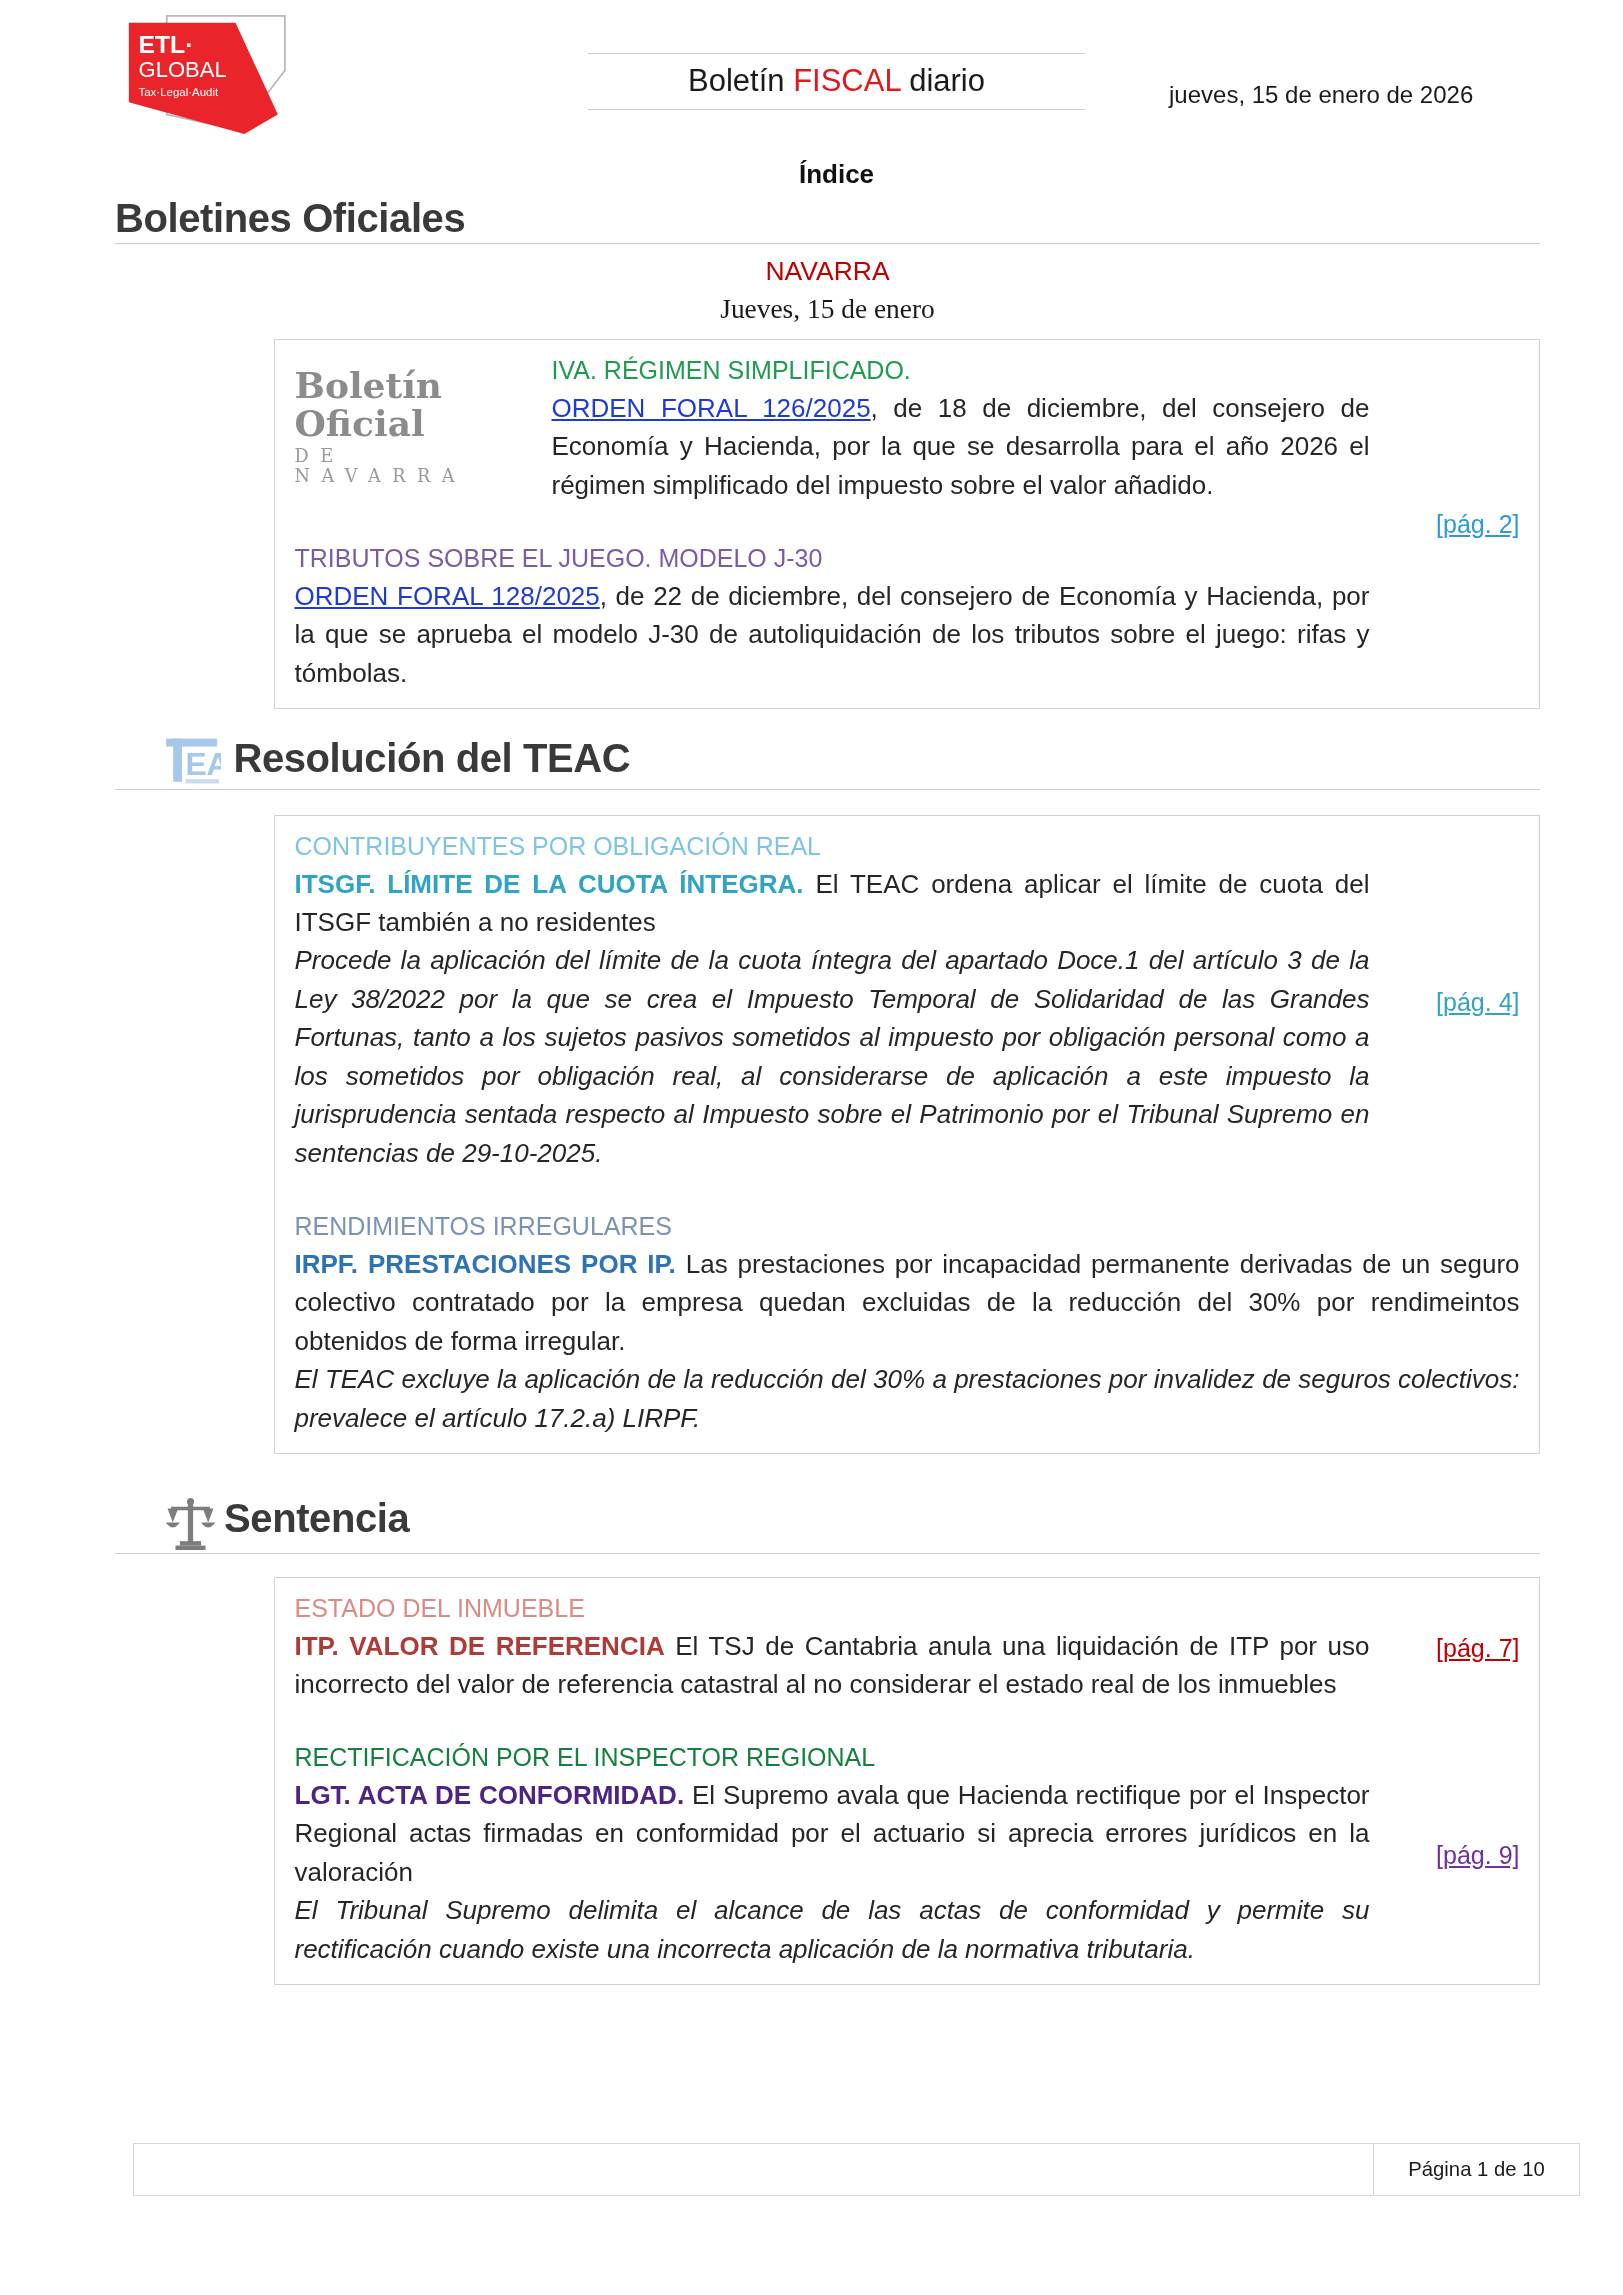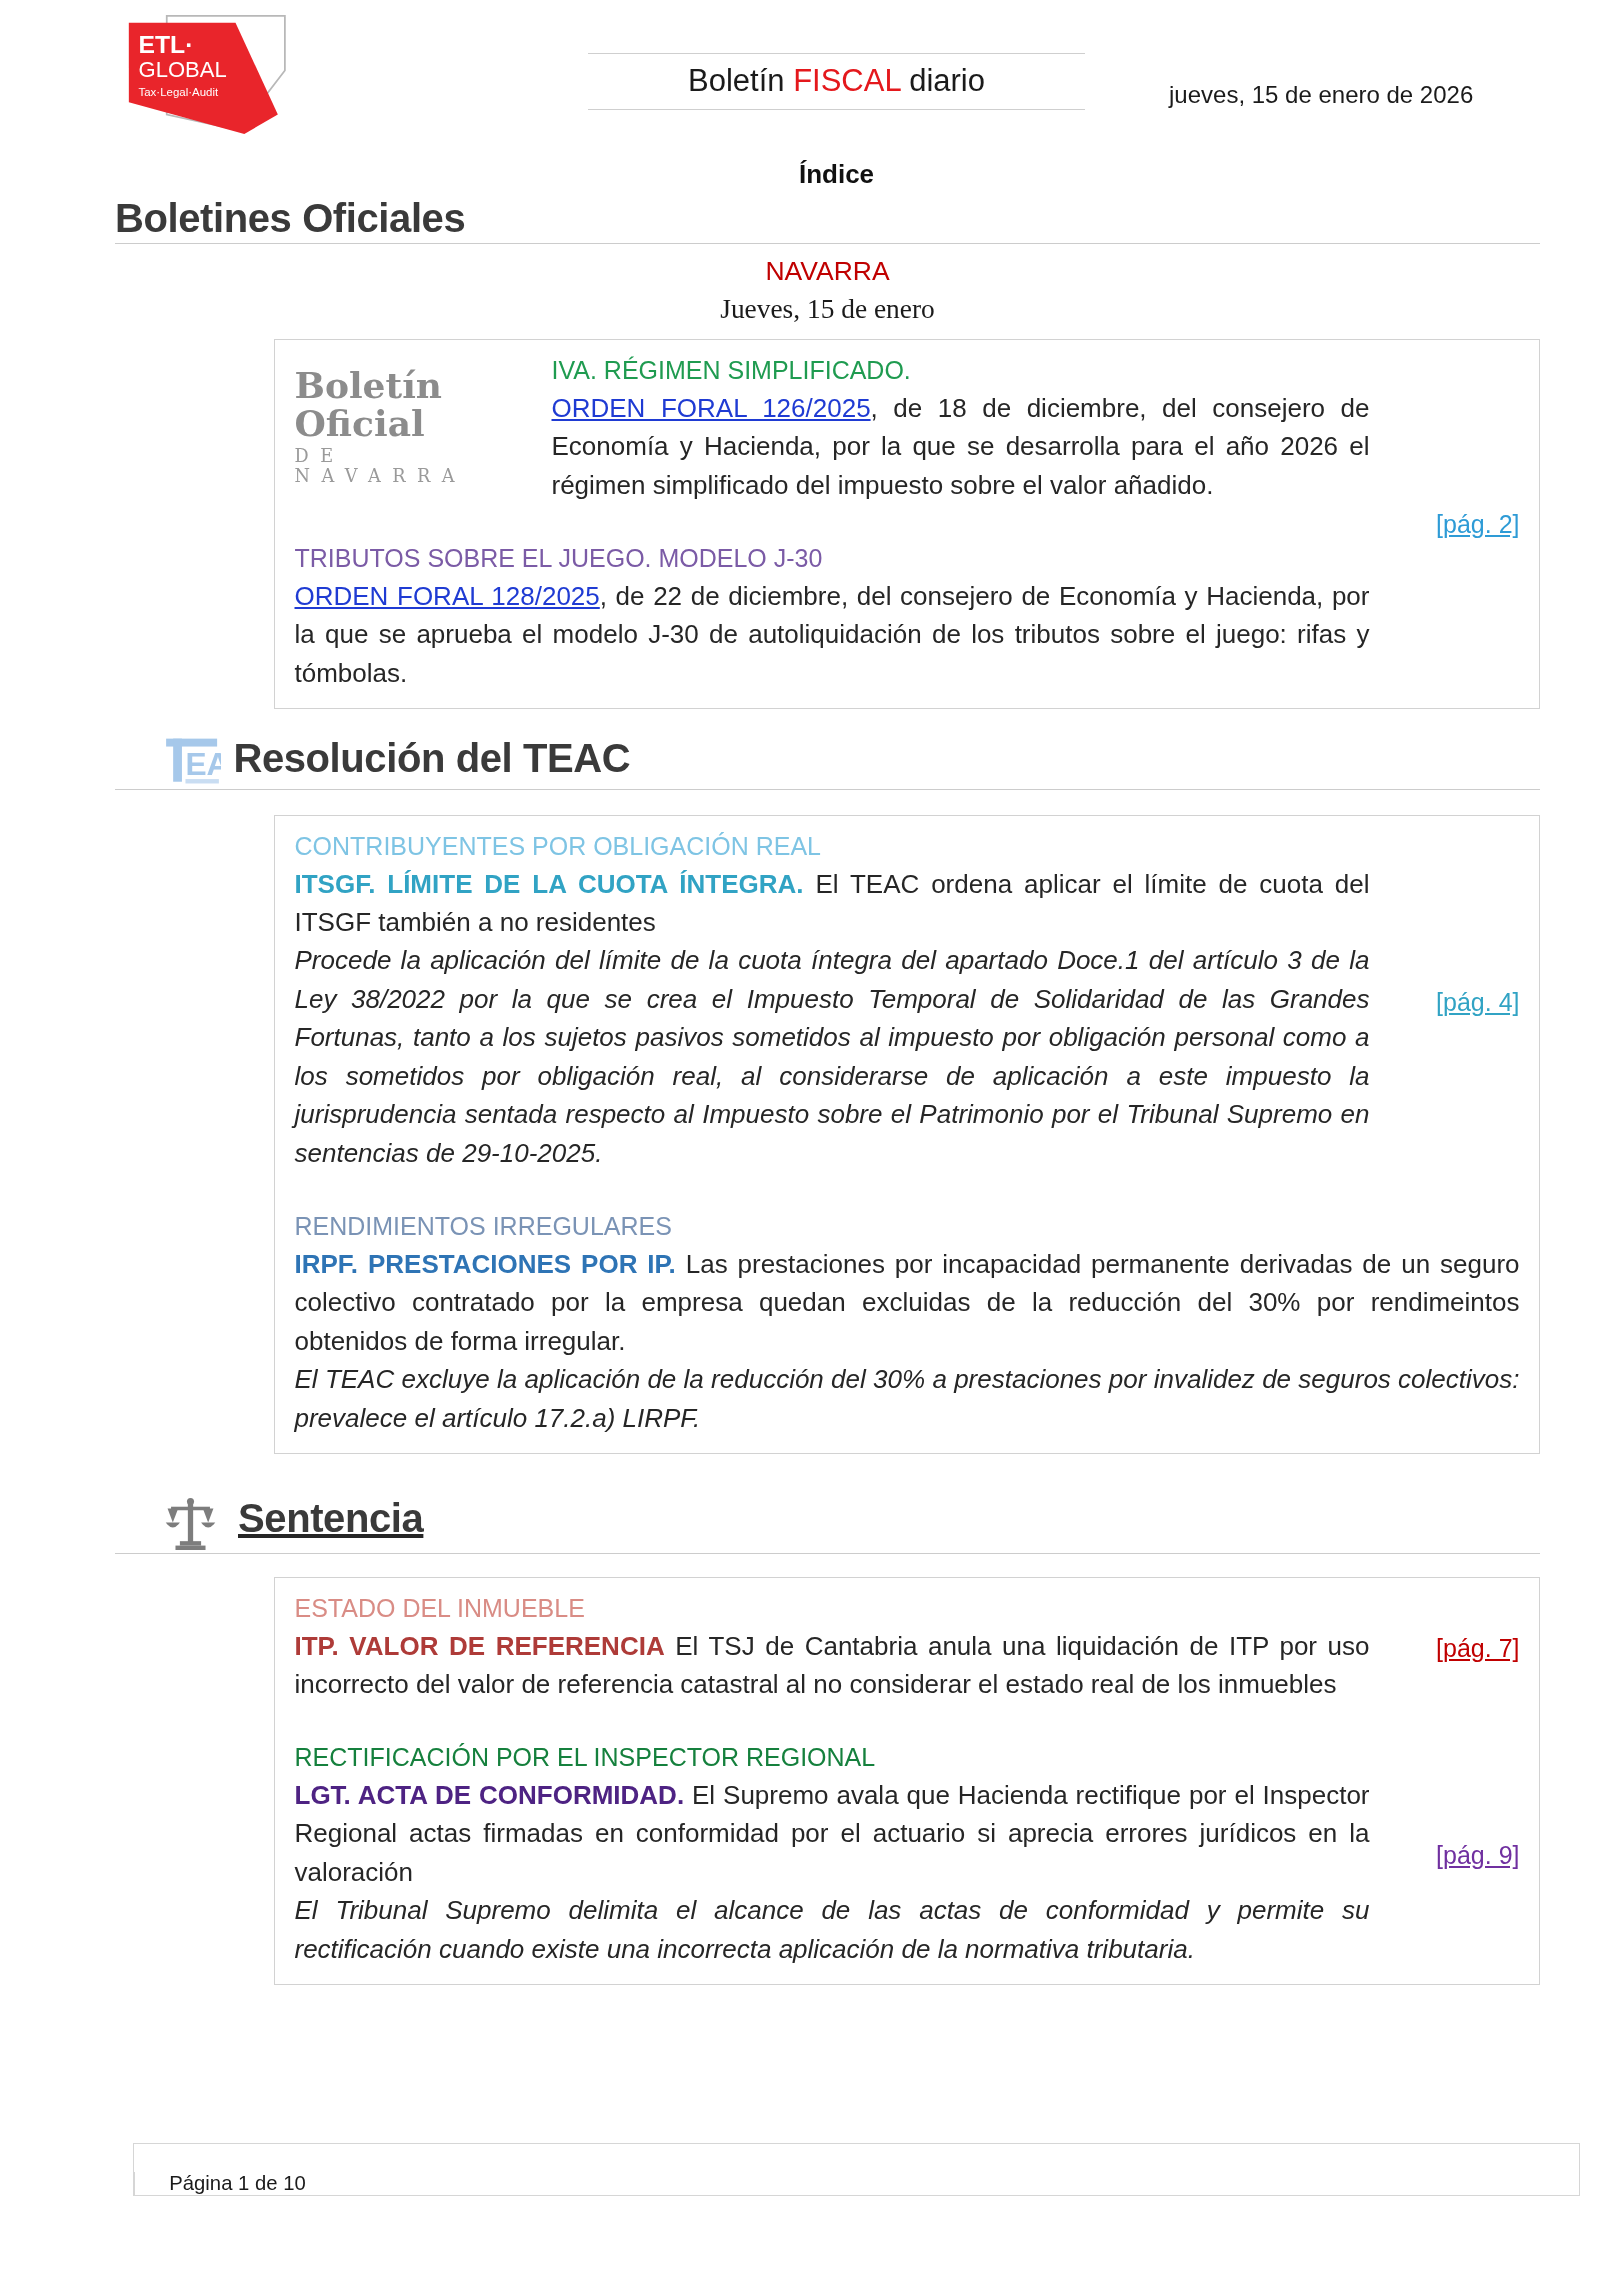--- a/index.html
+++ b/index.html
@@ -69,21 +69,21 @@
   
   .bon-logo{float:left;width:232px;margin:10.6px 25px 5.3px 0;}
   .bon-t{font-family:"DejaVu Serif",serif;font-weight:bold;font-size:36px;color:#8c8c8c;line-height:1.05;}
   .bon-s{font-family:"DejaVu Serif",serif;font-size:17.7px;letter-spacing:11.5px;color:#9a9a9a;margin-top:3.5px;}
 
   .sub-item{margin-top:40px;}
 
   
   .footer{
     left:133px;top:2143px;width:1447px;height:53px;
-    border:1.3px solid #d6d6d6;display:flex;box-sizing:border-box;flex-direction:column;
+    border:1.3px solid #d6d6d6;display:flex;box-sizing:border-box;
   }
   .footer-left{flex:1;}
   .footer-right{
     width:205px;border-left:1.3px solid #d6d6d6;display:flex;
     align-items:center;justify-content:center;font-size:20.3px;color:#1b1b1b;
   }
 </style>
 </head>
 <body>
 
@@ -164,21 +164,21 @@
         <div class="kicker c-steel">RENDIMIENTOS IRREGULARES</div>
         <p class="body-p"><span class="lead c-blue">IRPF. PRESTACIONES POR IP.</span><span> Las prestaciones por incapacidad permanente derivadas de un seguro colectivo contratado por la empresa quedan excluidas de la reducción del 30% por rendimeintos obtenidos de forma irregular.</span></p>
         <p class="detail-p">El TEAC excluye la aplicación de la reducción del 30% a prestaciones por invalidez de seguros colectivos: prevalece el artículo 17.2.a) LIRPF.</p>
       </div>
     </div>
   </div>
 </div>
 
 <div class="abs section" style="top:1496px;">
   <div class="sec-head">
-    <div class="h-row" style="gap:21px;text-decoration:underline;">
+    <div class="h-row" style="gap:7px;">
       <svg width="53" height="55" viewBox="0 0 60 62">
         <circle cx="30" cy="6" r="4" fill="#7d7d7d"></circle>
         <rect x="27" y="6" width="6" height="46" fill="#7d7d7d"></rect>
         <rect x="8" y="12" width="44" height="4" fill="#7d7d7d"></rect>
         <path d="M4,14 L16,14 L10,30 Z" fill="#7d7d7d"></path>
         <path d="M2,30 Q10,41 18,30 Z" fill="#7d7d7d"></path>
         <path d="M44,14 L56,14 L50,30 Z" fill="#7d7d7d"></path>
         <path d="M42,30 Q50,41 58,30 Z" fill="#7d7d7d"></path>
         <rect x="18" y="51" width="24" height="5" fill="#7d7d7d"></rect>
         <rect x="13" y="56" width="34" height="5" fill="#7d7d7d"></rect>

